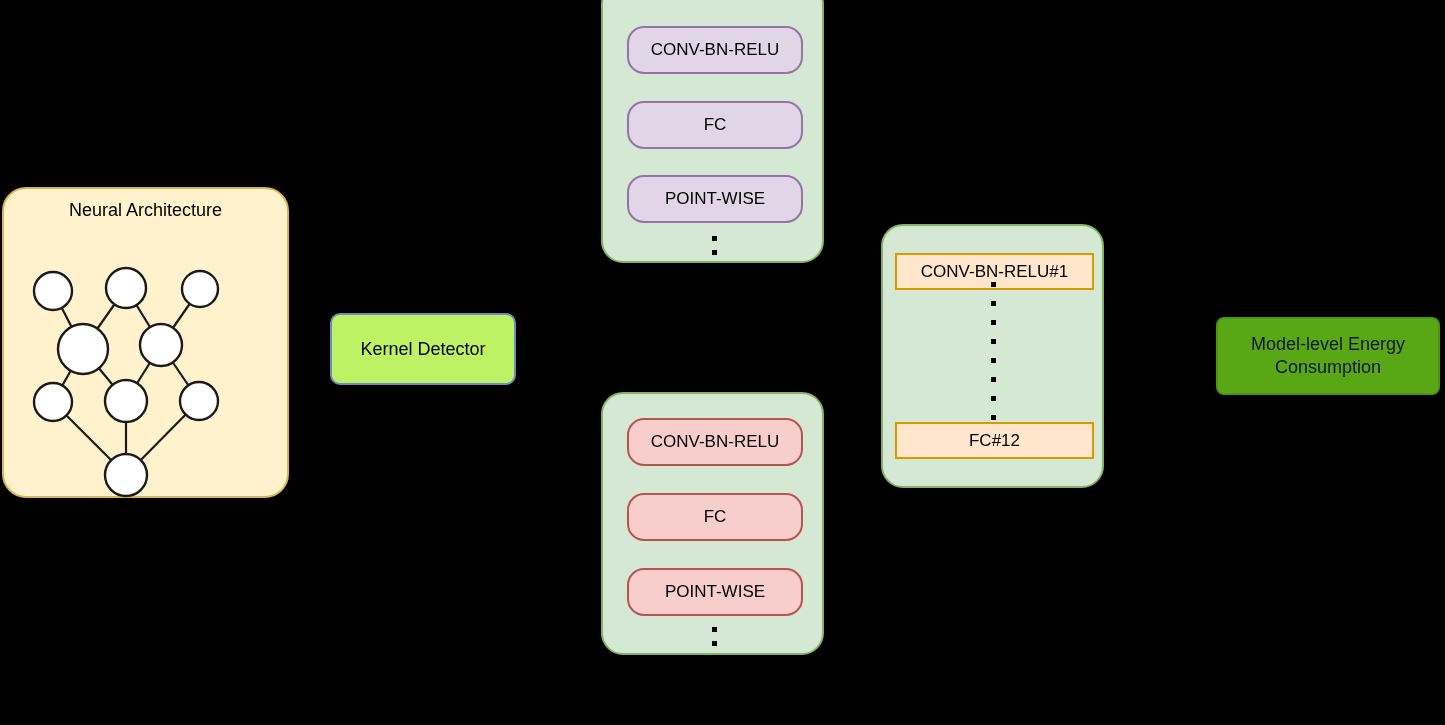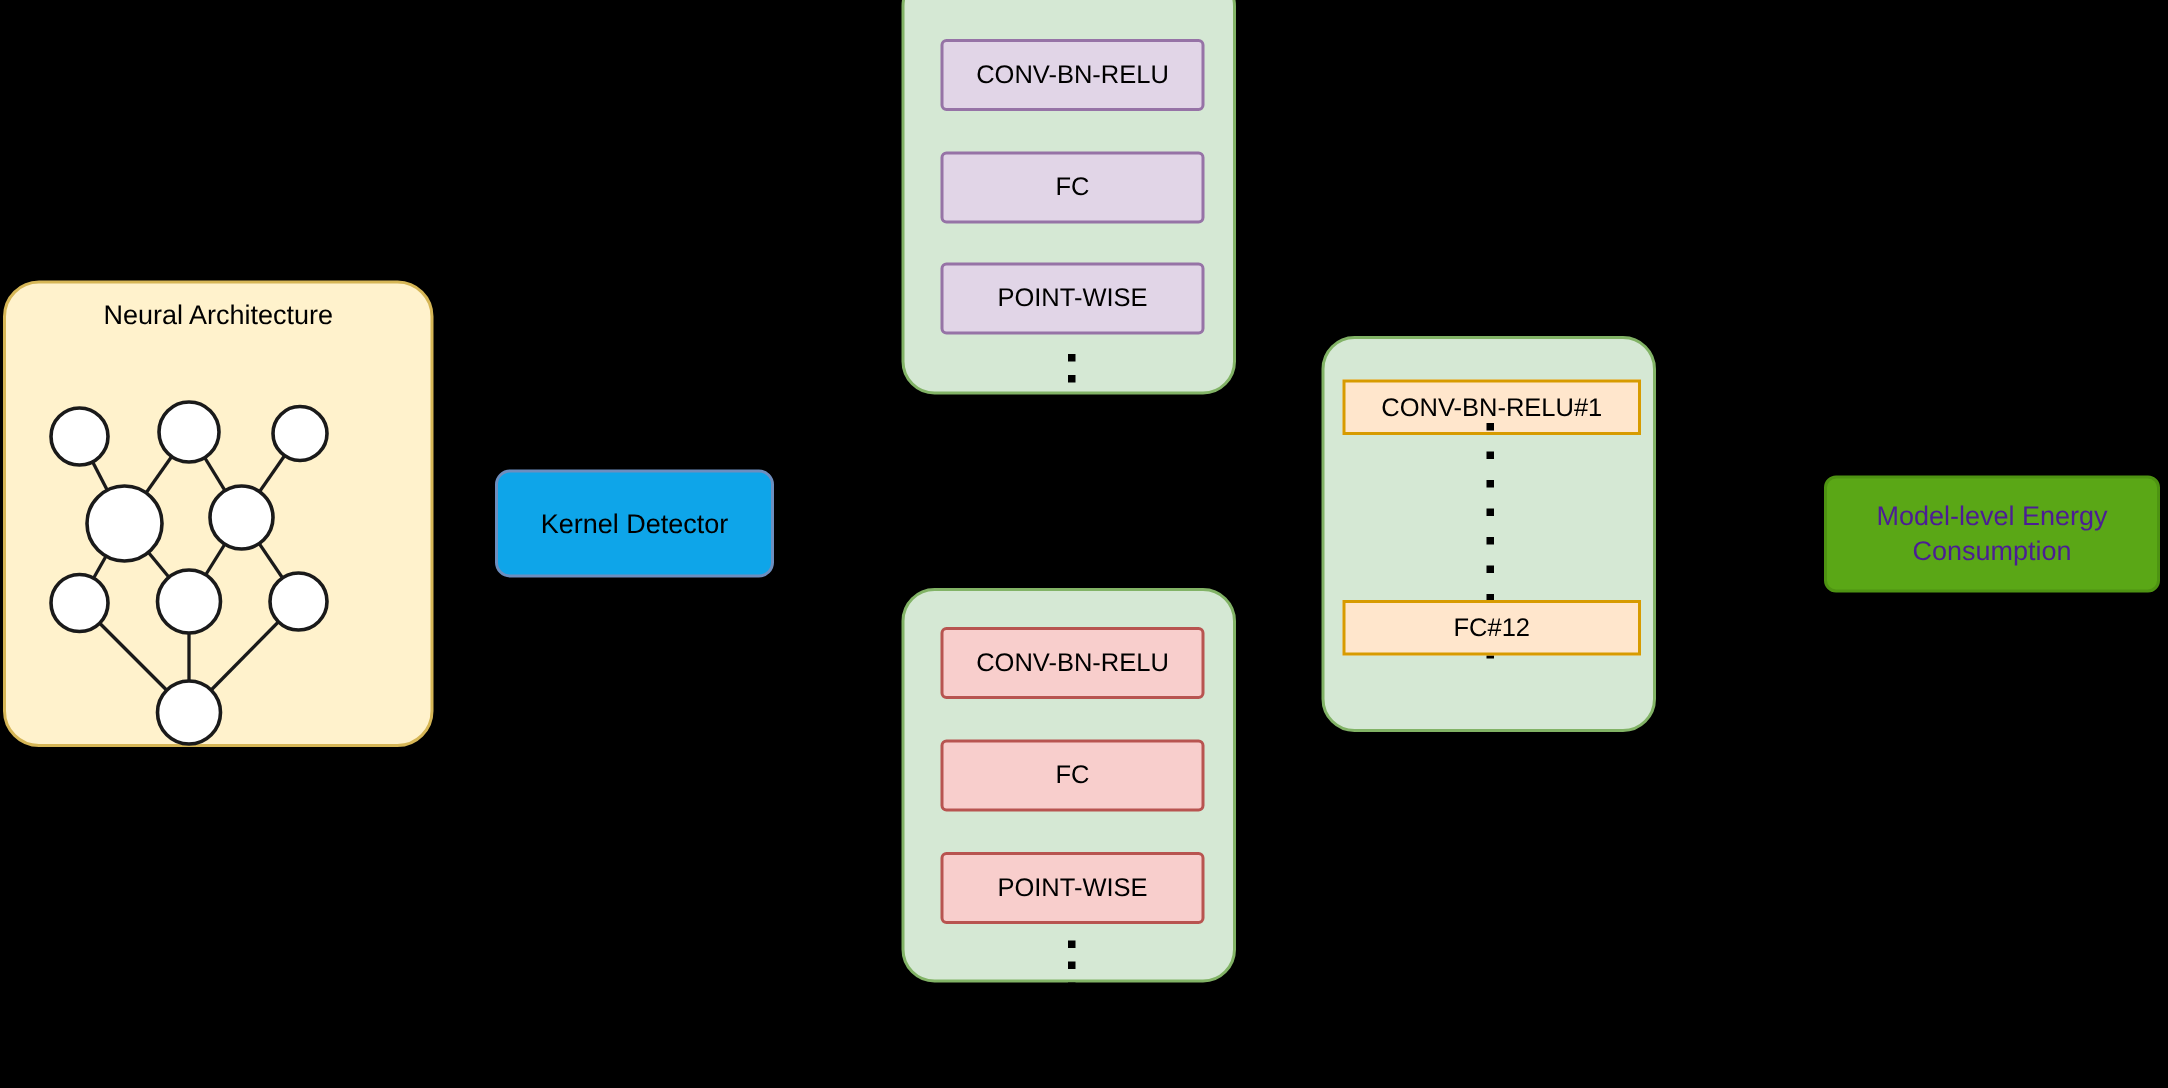--- a/index.html
+++ b/index.html
@@ -46,21 +46,21 @@
     height: 311px;
   }
 
   
   .kernel-detector {
     position: absolute;
     left: 330px;
     top: 313px;
     width: 186px;
     height: 72px;
-    background: #0ea5e9;
+    background: #bef264;
     border: 2px solid #6c8ebf;
     border-radius: 10px;
     box-sizing: border-box;
     display: flex;
     align-items: center;
     justify-content: center;
     font-size: 18px;
     color: #000000;
   }
 
@@ -80,21 +80,21 @@
     position: absolute;
     left: 24px;
     width: 176px;
     height: 48px;
     box-sizing: border-box;
     display: flex;
     align-items: center;
     justify-content: center;
     font-size: 17px;
     color: #000000;
-    border-radius: 4px;
+    border-radius: 17px;
   }
   .kernel-item.purple {
     background: #e1d5e7;
     border: 2px solid #9673a6;
   }
   .kernel-item.red {
     background: #f8cecc;
     border: 2px solid #b85450;
   }
   .kernel-item.orange {
@@ -133,21 +133,21 @@
     background: #5aa716;
     border: 2px solid #4e9312;
     border-radius: 8px;
     box-sizing: border-box;
     display: flex;
     align-items: center;
     justify-content: center;
     text-align: center;
     font-size: 18px;
     line-height: 23px;
-    color: #4c1d95;
+    color: #0f172a;
   }
 
   
   .connectors {
     position: absolute;
     left: 0; top: 0;
     width: 1445px; height: 725px;
     pointer-events: none;
   }
 </style>
@@ -234,21 +234,21 @@
       <i></i>
         <i></i>
         <i></i>
         <i></i>
         <i></i>
         <i></i>
         <i></i>
         <i></i>
         <i></i>
     </div>
-    <div class="kernel-item orange" style="top:174px;">FC#12</div>
+    <div class="kernel-item orange" style="top:196px;">FC#12</div>
   </div>
 
   <div class="energy-box">
     <span>
       <span>Model-level Energy</span><br>
       <span>Consumption</span>
     </span>
   </div>
 
 </div>

